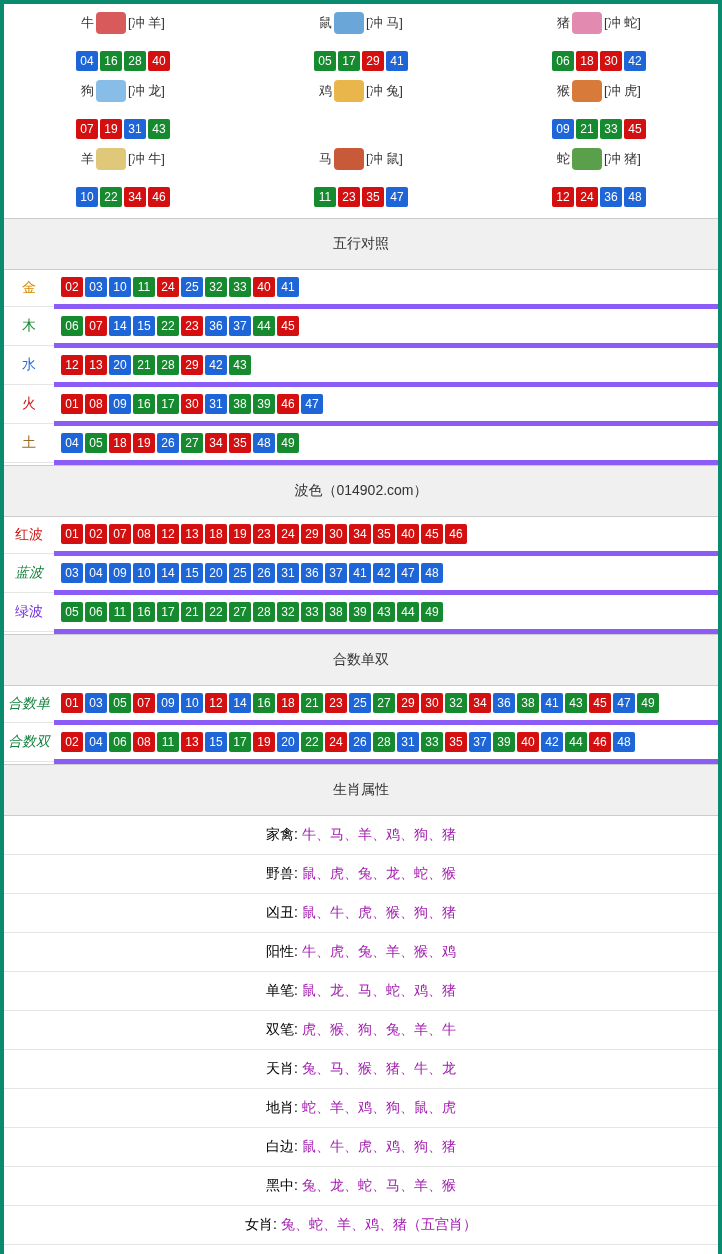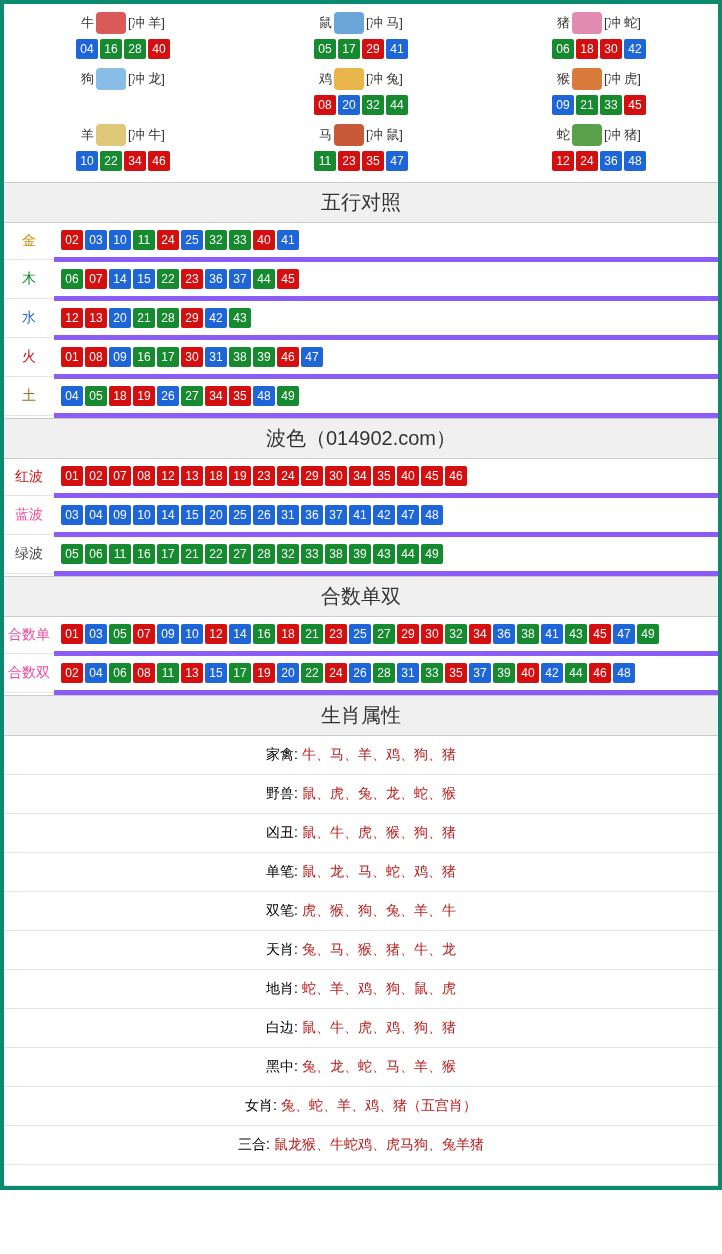--- a/index.html
+++ b/index.html
@@ -19,71 +19,71 @@
     display: grid;
     grid-template-columns: repeat(3, 1fr);
     padding: 4px 0 6px;
   }
   .zcell {
     text-align: center;
     padding: 4px 2px;
   }
   .zline1 { display:flex; align-items:center; justify-content:center; gap:2px; }
   .zicon { width:30px; height:22px; display:inline-block; border-radius:4px; }
-  .znumrow { margin-top:4px; }
+  .znumrow { margin-top:16px; }
   .numbox {
     display: inline-block;
     width: 22px; height: 20px;
     line-height: 20px;
     color: #fff;
     font-size: 12px;
     text-align: center;
     border-radius: 2px;
     margin: 1px;
     vertical-align: middle;
   }
   .c-red { background:#d40f0f; }
   .c-blue { background:#1e66d8; }
   .c-green { background:#168a2e; }
   table { width:100%; border-collapse: collapse; }
   th.section {
     background:#f0f0f0;
     border-top:1px solid #ccc;
     border-bottom:1px solid #ccc;
     font-weight:normal;
-    padding:6px 0;
-    font-size:20px;
+    padding:16px 0;
+    font-size:14px;
   }
   td.labelcell {
     width: 50px;
     text-align:center;
     padding:8px 4px;
     border-bottom:1px solid #e5e5e5;
     font-size:14px;
   }
   td.valcell {
     padding:6px 6px;
     border-bottom:5px solid #8b5cf6;
   }
   .lbl-gold { color:#d38b00; }
   .lbl-wood { color:#168a2e; }
   .lbl-water { color:#1e66d8; }
   .lbl-fire { color:#d40f0f; }
   .lbl-earth { color:#a06a20; }
   .lbl-red { color:#d40f0f; }
-  .lbl-blue { color:#ec4899; }
-  .lbl-green { color:#404040; }
+  .lbl-blue { color:#15803d;font-style:italic; }
+  .lbl-green { color:#6d28d9; }
   .attrrow {
     text-align:center;
     padding:10px 4px;
     border-bottom:1px solid #e5e5e5;
     font-size:14px;
   }
   .attrkey { color:#000000; }
-  .attrval { color:#b91c1c; }
+  .attrval { color:#a21caf; }
 </style>
 </head>
 <body>
 
 <div class="outer">
 
   <div class="zodiac-grid" id="zodiac-grid">
       <div class="zcell">
         <div class="zline1">
           <span>牛</span>
@@ -107,28 +107,28 @@
           <span>[冲 蛇]</span>
         </div>
         <div class="znumrow"><span class="numbox c-green">06</span><span class="numbox c-red">18</span><span class="numbox c-red">30</span><span class="numbox c-blue">42</span></div>
       </div>
       <div class="zcell">
         <div class="zline1">
           <span>狗</span>
           <span class="zicon" style="background:#87bde6"></span>
           <span>[冲 龙]</span>
         </div>
+        <div class="znumrow"><span class="numbox c-red">07</span><span class="numbox c-red">19</span><span class="numbox c-blue">31</span><span class="numbox c-green">43</span></div>
       </div>
       <div class="zcell">
         <div class="zline1">
           <span>鸡</span>
           <span class="zicon" style="background:#e8b64a"></span>
           <span>[冲 兔]</span>
         </div>
-        <div class="znumrow"><span class="numbox c-red">08</span><span class="numbox c-blue">20</span><span class="numbox c-green">32</span><span class="numbox c-green">44</span></div>
       </div>
       <div class="zcell">
         <div class="zline1">
           <span>猴</span>
           <span class="zicon" style="background:#d87a3a"></span>
           <span>[冲 虎]</span>
         </div>
         <div class="znumrow"><span class="numbox c-blue">09</span><span class="numbox c-green">21</span><span class="numbox c-green">33</span><span class="numbox c-red">45</span></div>
       </div>
       <div class="zcell">
@@ -237,20 +237,23 @@
         <tr>
           <td class="attrrow"><span class="attrkey">家禽: </span><span class="attrval">牛、马、羊、鸡、狗、猪</span></td>
         </tr>
         <tr>
           <td class="attrrow"><span class="attrkey">野兽: </span><span class="attrval">鼠、虎、兔、龙、蛇、猴</span></td>
         </tr>
         <tr>
           <td class="attrrow"><span class="attrkey">凶丑: </span><span class="attrval">鼠、牛、虎、猴、狗、猪</span></td>
         </tr>
         <tr>
+          <td class="attrrow"><span class="attrkey">阳性: </span><span class="attrval">牛、虎、兔、羊、猴、鸡</span></td>
+        </tr>
+        <tr>
           <td class="attrrow"><span class="attrkey">单笔: </span><span class="attrval">鼠、龙、马、蛇、鸡、猪</span></td>
         </tr>
         <tr>
           <td class="attrrow"><span class="attrkey">双笔: </span><span class="attrval">虎、猴、狗、兔、羊、牛</span></td>
         </tr>
         <tr>
           <td class="attrrow"><span class="attrkey">天肖: </span><span class="attrval">兔、马、猴、猪、牛、龙</span></td>
         </tr>
         <tr>
           <td class="attrrow"><span class="attrkey">地肖: </span><span class="attrval">蛇、羊、鸡、狗、鼠、虎</span></td>

